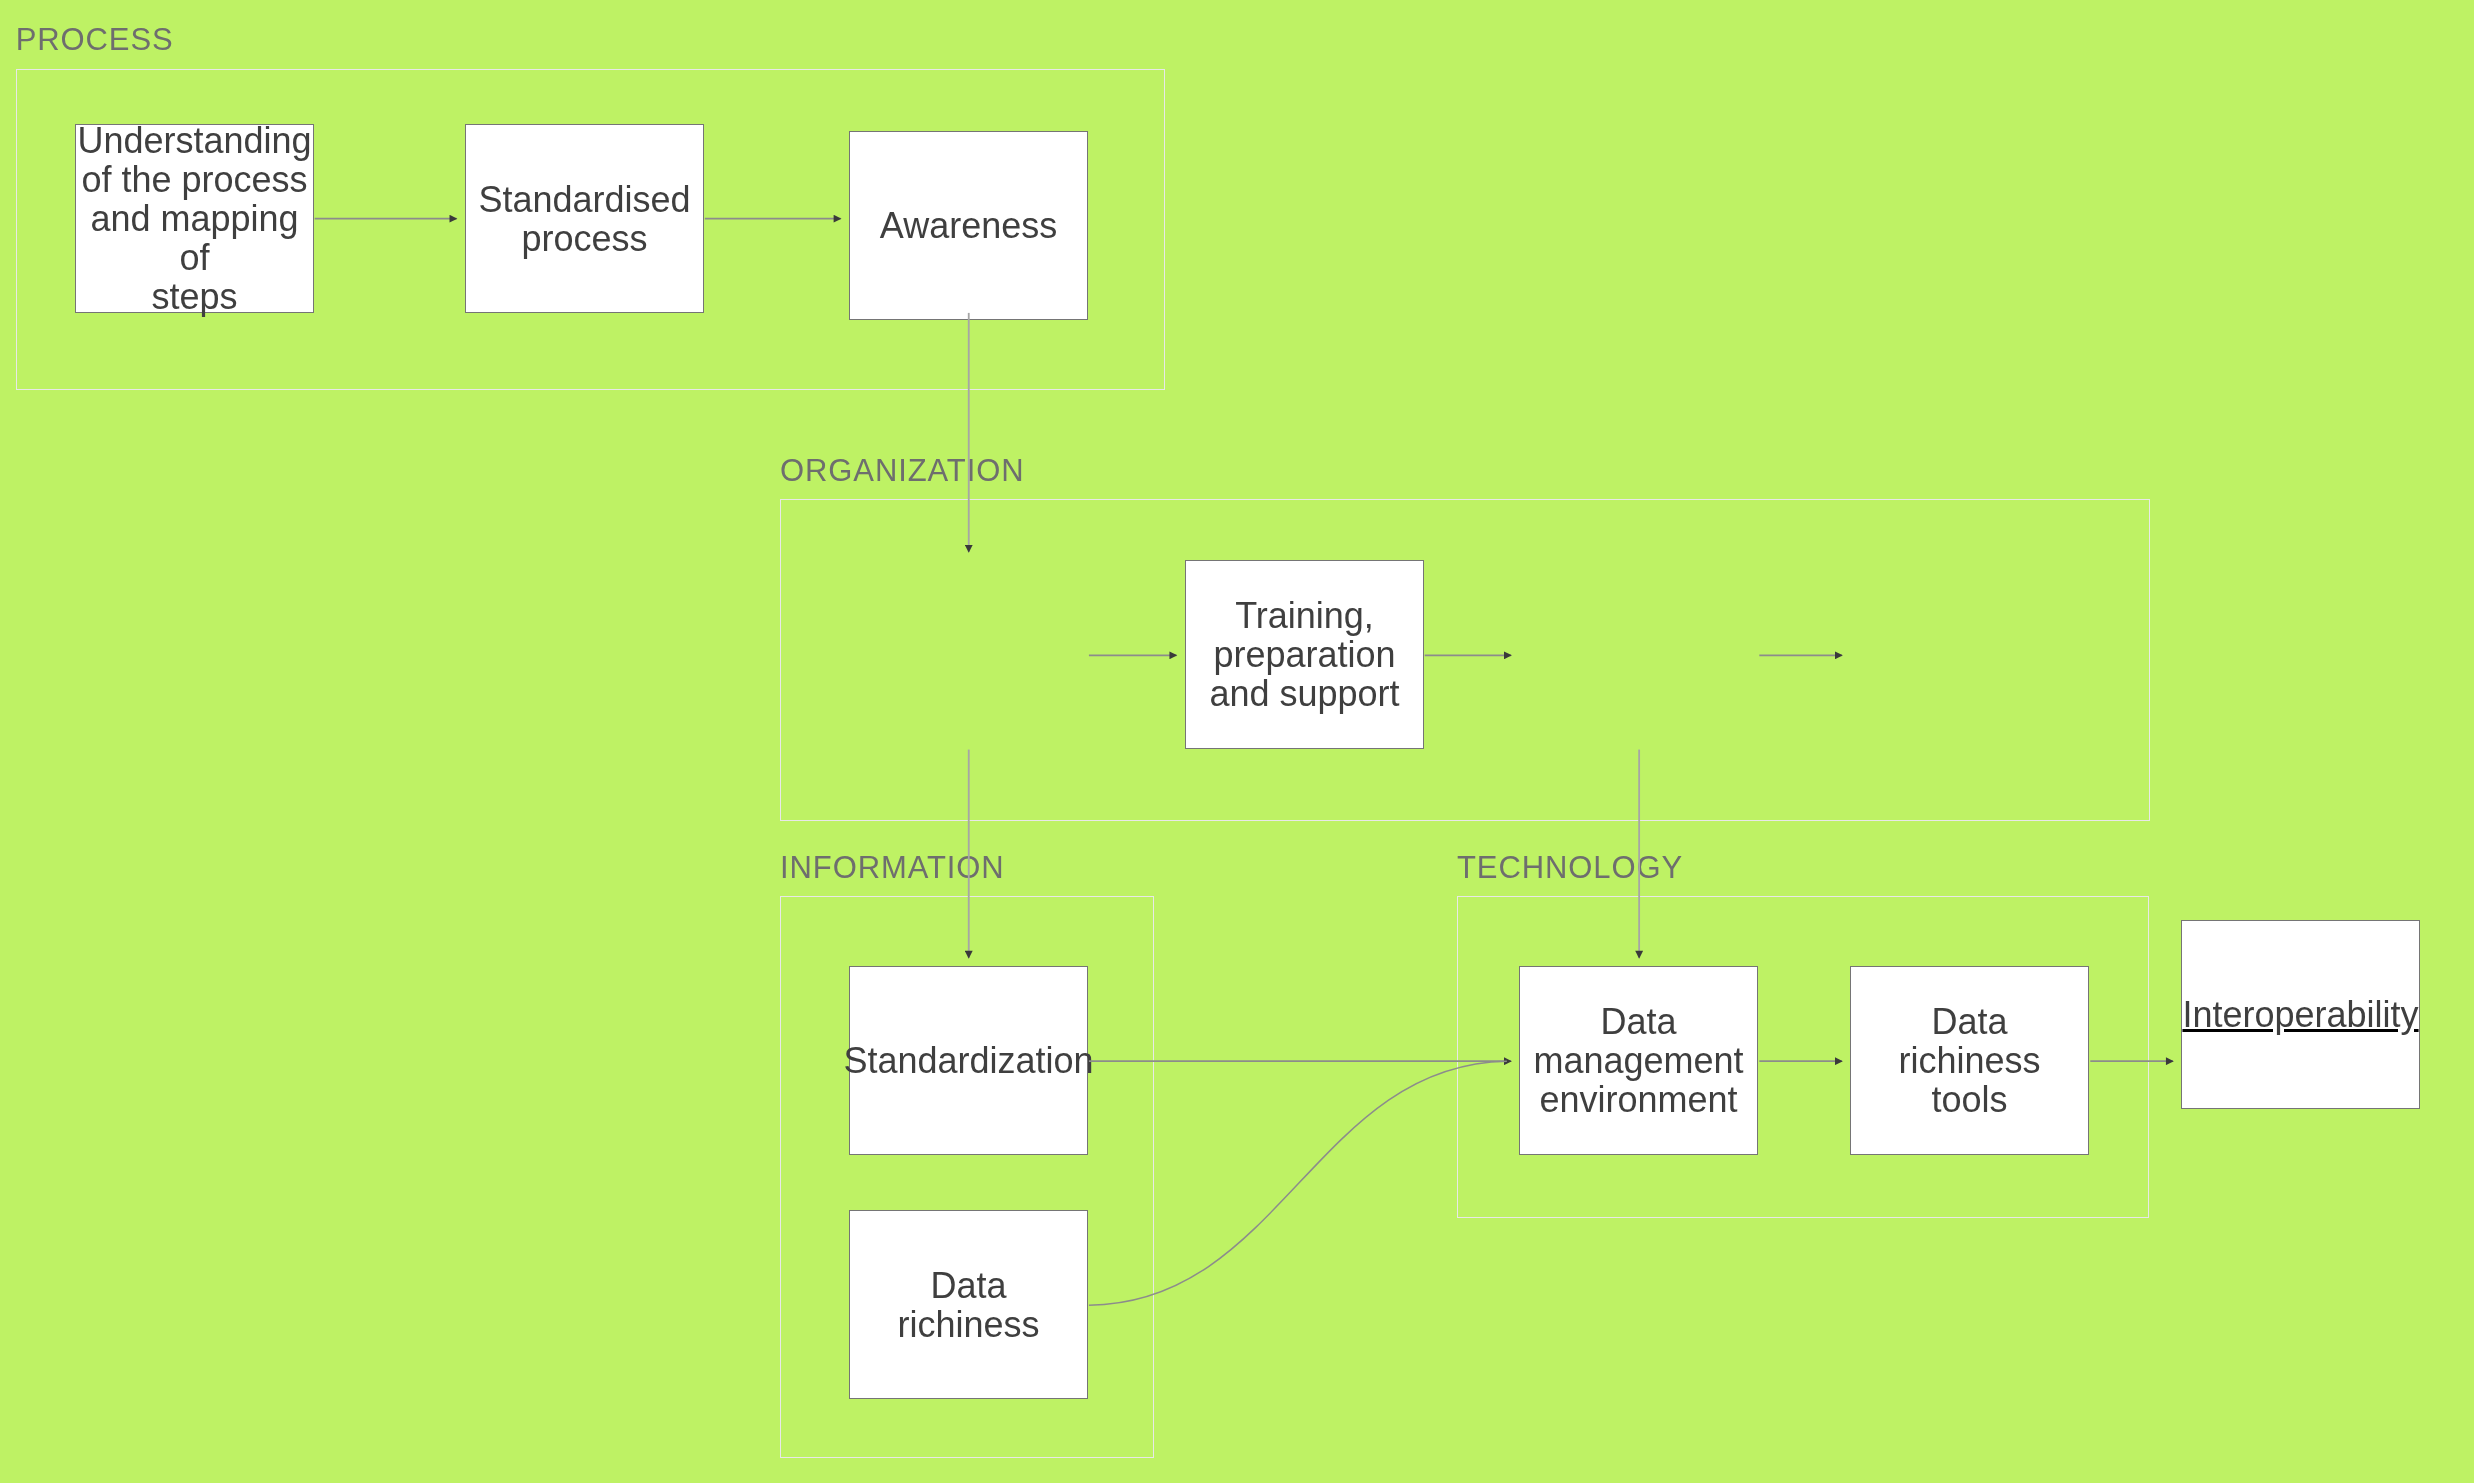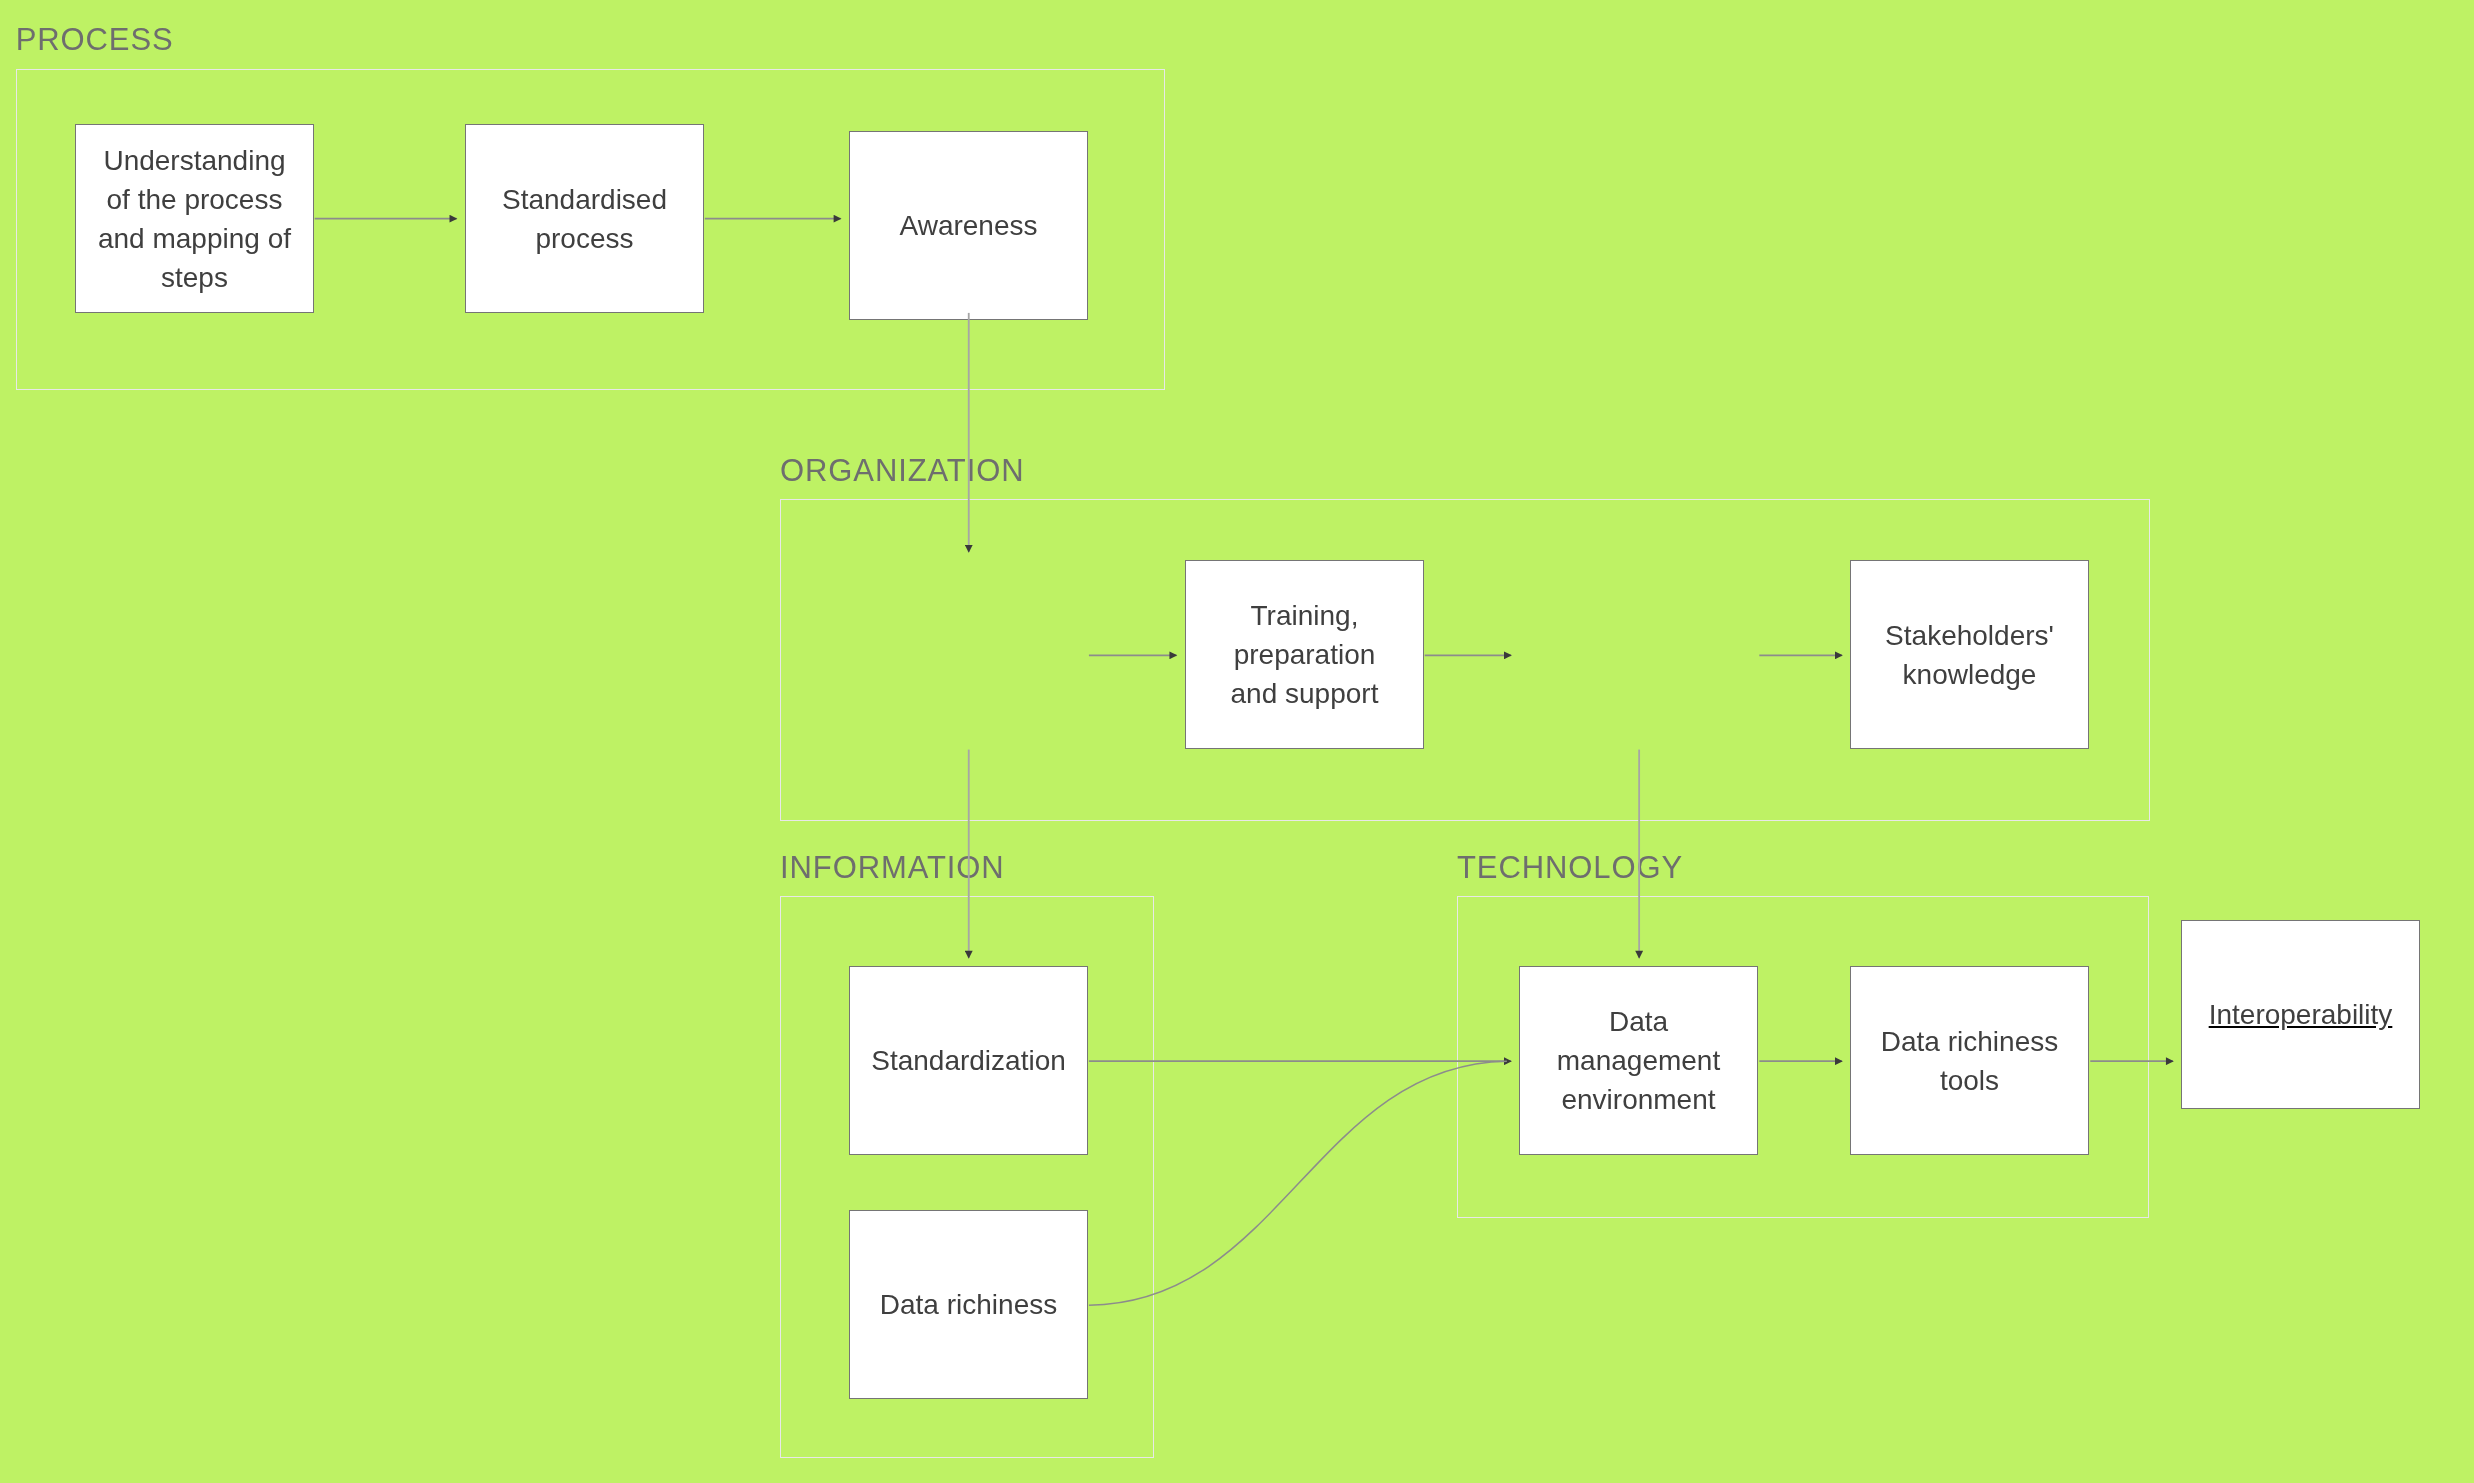--- a/index.html
+++ b/index.html
@@ -38,21 +38,21 @@
     box-sizing: border-box;
     display: flex;
     align-items: center;
     justify-content: center;
     z-index: 2;
   }
   .node-text {
     display: block;
     white-space: pre-line;
     text-align: center;
-    font-size: 28px;
+    font-size: 36px;
     line-height: 39px;
     color: #3f3f3f;
     padding: 0 6px;
   }
   #connector-layer {
     position: absolute;
     left: 0;
     top: 0;
     z-index: 3;
     pointer-events: none;
@@ -87,24 +87,20 @@
 process</span>
   </div>
   <div class="node" style="left:849px; top:124px;margin-top:7px;">
     <span class="node-text">Awareness</span>
   </div>
 
   <div class="node" style="left:1185px; top:560px;">
     <span class="node-text">Training,
 preparation
 and support</span>
-  </div>
-  <div class="node" style="left:1850px; top:560px;">
-    <span class="node-text">Stakeholders'
-knowledge</span>
   </div>
 
   <div class="node" style="left:849px; top:966px;">
     <span class="node-text">Standardization</span>
   </div>
   <div class="node" style="left:849px; top:1210px;">
     <span class="node-text">Data richiness</span>
   </div>
 
   <div class="node" style="left:1519px; top:966px;">

